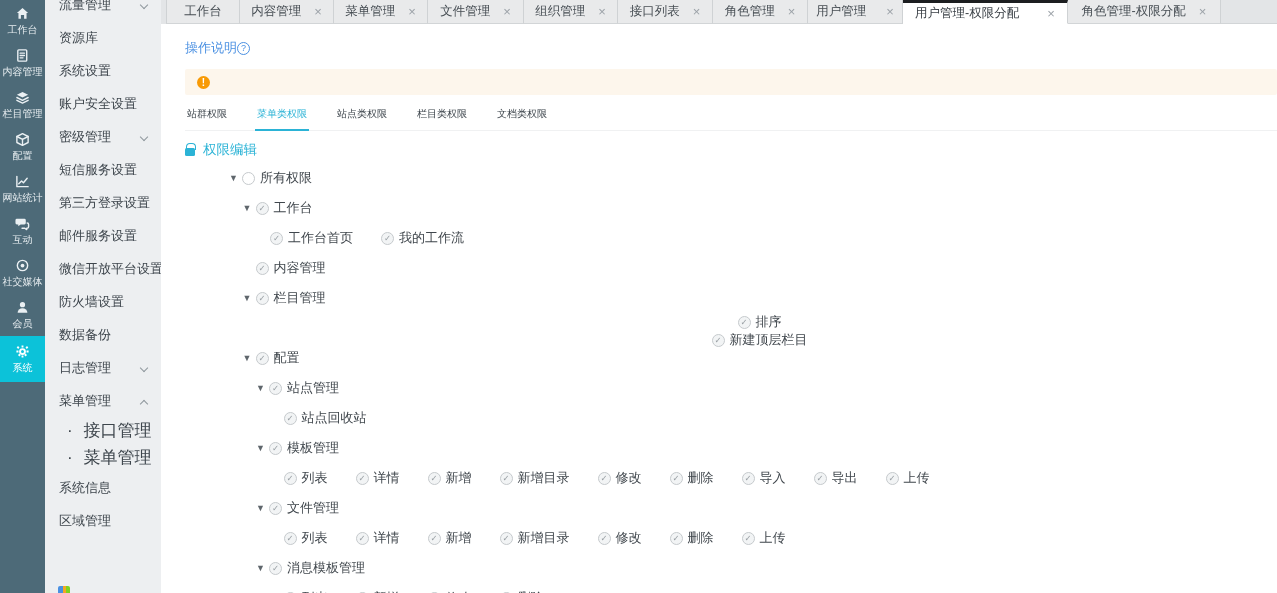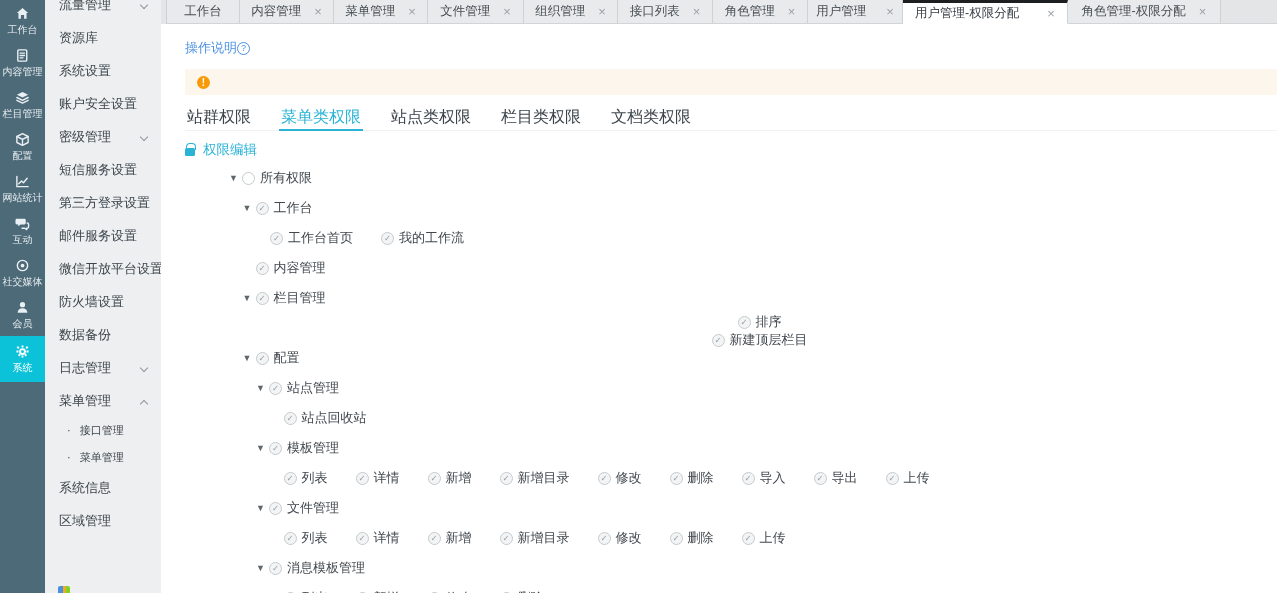--- a/index.html
+++ b/index.html
@@ -17,21 +17,21 @@
   
   .submenu { position:absolute; left:45px; top:0; width:116px; height:593px; background:#edeff1;
     overflow:hidden; z-index:4; }
   .sm-item { height:33px; line-height:33px; padding-left:14px; font-size:13px; color:#3d454c;
     white-space:nowrap; cursor:pointer; position:relative; }
   .sm-item.cut { margin-top:-12px; }
   .sm-item .chev { position:absolute; right:14px; top:14px; width:6px; height:6px;
     border-right:1px solid #8f979d; border-bottom:1px solid #8f979d; }
   .sm-item .chev.down { transform:rotate(45deg); }
   .sm-item .chev.up { transform:rotate(-135deg); top:17px; }
-  .sm-item.child { height:27px; line-height:27px; padding-left:22px; font-size:11px; }
+  .sm-item.child { height:27px; line-height:27px; padding-left:22px; font-size:17px; }
   .sm-item.child .dot { margin-right:6px; color:#6b7publ278; }
   .sm-frag { position:absolute; left:13px; bottom:-3px; width:12px; height:10px;
     background:linear-gradient(90deg,#4a90e2 0 40%,#f5a623 40% 70%,#7ed321 70%); border-radius:2px; }
 
   
   .main { position:absolute; left:161px; top:0; right:0; height:593px; background:#fff; }
 
   
   .tabbar { height:24px; background:#e3e5e7; display:flex; align-items:stretch; padding-left:5px; }
   .tab { height:24px; display:flex; align-items:center; justify-content:center; gap:13px;
@@ -47,21 +47,21 @@
   .help-link { margin-top:15px; height:18px; display:inline-flex; align-items:center; 
     color:#4a90e2; font-size:13px; cursor:pointer; }
   .help-q { width:13px; height:13px; border:1px solid #4a90e2; border-radius:50%; font-size:9px;
     line-height:11px; text-align:center; }
   .warnbar { margin-top:12px; height:26px; background:#fdf6ec; border-radius:2px;
     display:flex; align-items:center; padding-left:12px; }
   .warn-ic { width:13px; height:13px; border-radius:50%; background:#f89a05; color:#fff;
     font-size:10px; font-weight:bold; line-height:13px; text-align:center; }
 
   .subtabs { margin-top:8px; height:28px; display:flex; gap:26px; border-bottom:1px solid #f0f1f2; }
-  .subtab { font-size:16px; color:#3c444b; cursor:pointer; padding:4px 2px 0; height:28px; }
+  .subtab { font-size:10px; color:#3c444b; cursor:pointer; padding:4px 2px 0; height:28px; }
   .subtab.active { color:#2bb3d6; border-bottom:2px solid #2bb3d6; }
 
   .lockrow { margin-top:10px; height:18px; display:flex; align-items:center; gap:8px;
     color:#2bb3d6; font-size:13.5px; }
   .lock { width:10px; height:8px; background:#2bb3d6; border-radius:1.5px; position:relative; margin-top:4px; }
   .lock::before { content:""; position:absolute; top:-5px; left:1.2px; width:7.5px; height:6px;
     border:1.5px solid #2bb3d6; border-bottom:none; border-radius:4px 4px 0 0; }
 
   
   .tree { margin-top:4px; }

